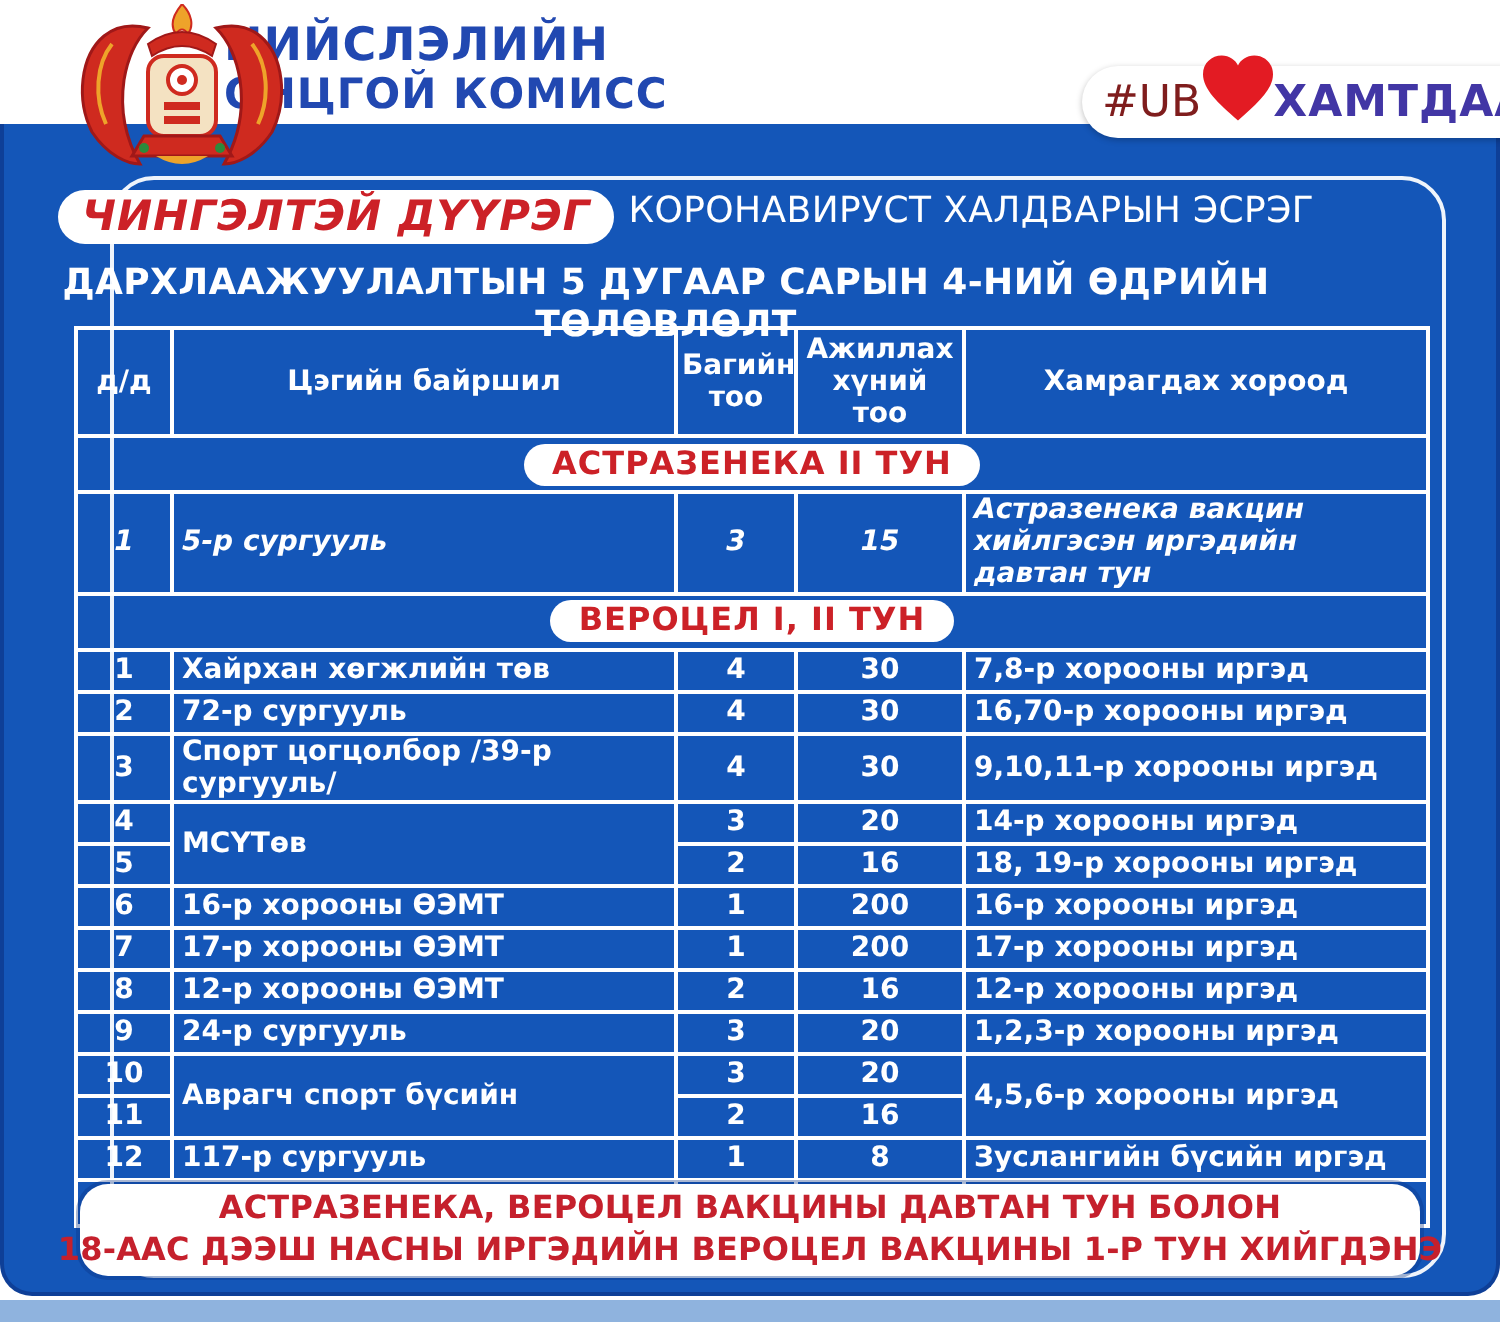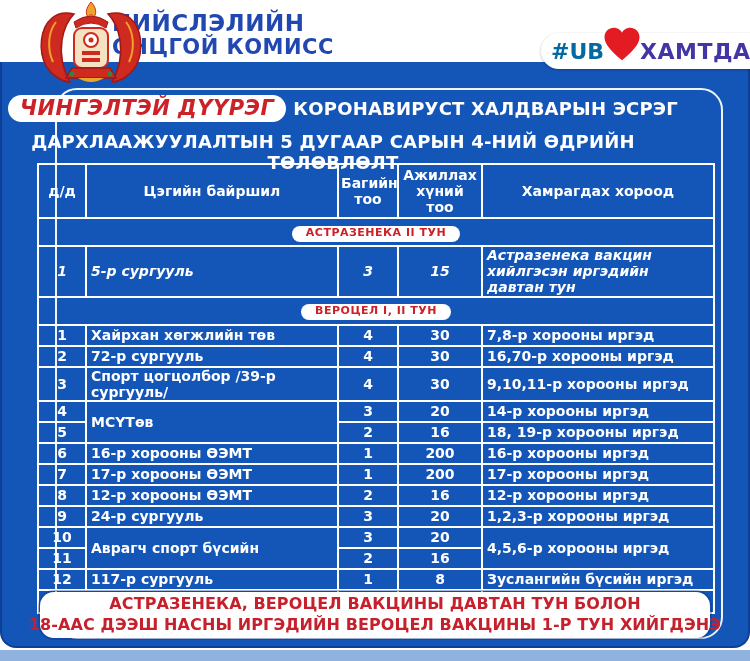--- a/index.html
+++ b/index.html
@@ -15,70 +15,70 @@
   }
   .org-name .l1{font-size:23px;letter-spacing:.5px;}
   .org-name .l2{font-size:21px;letter-spacing:.5px;}
   .emblem{position:absolute;left:34px;top:2px;width:114px;height:84px;z-index:6;}
   .badge{
     position:absolute;left:541px;top:33px;z-index:7;
     background:#fff;border-radius:18px;height:36px;
     display:flex;align-items:center;padding:0 12px 0 10px;
     box-shadow:0 1px 3px rgba(0,0,0,.25);
   }
-  .badge .hash{color:#0369a1;font-weight:bold;font-size:22px;}
+  .badge .hash{color:#7f1d1d;font-weight:normal;font-size:22px;}
   .badge .heart{width:40px;height:40px;margin:-14px -2px 0 -2px;}
   .badge .word{color:#4236a5;font-weight:bold;font-size:22px;letter-spacing:.5px;}
   
   .blue-panel{
     position:absolute;left:0;top:62px;width:750px;height:586px;
     background:#1456b8;border-radius:0 0 16px 16px;
     border:2px solid #0e3f97;border-top:none;box-sizing:border-box;
   }
   .bottom-strip{
     position:absolute;left:0;top:650px;width:750px;height:11px;
     background:#8fb3de;
   }
   .inner-box{
     position:absolute;left:55px;top:88px;width:668px;height:551px;
     border:2px solid #eff4fb;border-radius:22px;box-sizing:border-box;
     z-index:1;pointer-events:none;
   }
   
   .title-line1{
     position:absolute;left:0;top:95px;width:686px;z-index:2;
-    display:flex;justify-content:center;align-items:center;gap:7px;
+    display:flex;justify-content:center;gap:7px;
   }
   .district-pill{
     background:#fff;border-radius:15px;padding:1px 12px 2px 12px;
     color:#cc2127;font-weight:bold;font-size:21px;letter-spacing:.5px;
     font-style:italic;
   }
-  .title-rest{color:#fff;font-weight:bold;font-size:18px;letter-spacing:.2px;}
+  .title-rest{color:#fff;font-weight:normal;font-size:18px;letter-spacing:.2px;}
   .title-line2{
     position:absolute;left:0;top:131px;width:666px;z-index:2;
     text-align:center;color:#fff;font-weight:bold;font-size:18px;letter-spacing:.2px;
   }
   
   table.sched{
     position:absolute;left:37px;top:163px;width:676px;z-index:2;
     border-collapse:collapse;table-layout:fixed;
   }
   table.sched td,table.sched th{
     border:2px solid #fff;color:#fff;font-weight:bold;font-size:14px;
     padding:0 4px;box-sizing:border-box;line-height:1.15;
   }
   table.sched th{text-align:center;padding:2px 2px;height:40px;}
   td.c-num{text-align:center;height:21px;}
   td.c-place,td.c-khoroos{text-align:left;padding-left:7px;}
   td.c-val{text-align:center;}
   tr.section-row td{border-left:2px solid #fff;border-right:2px solid #fff;height:28px;text-align:center;padding:2px 0;}
   .section-pill{
     display:inline-block;background:#fff;border-radius:14px;
-    padding:1px 14px 2px 14px;color:#cc2127;font-weight:bold;font-size:11px;
+    padding:1px 14px 2px 14px;color:#cc2127;font-weight:bold;font-size:16px;
     letter-spacing:.5px;
     text-align:center;
   }
   tr.az-row td{height:46px;font-style:italic;}
   tr.total-row td{height:23px;text-align:center;}
   
   .footer-pill{
     position:absolute;left:40px;top:592px;width:670px;height:46px;z-index:2;
     background:#fff;border-radius:14px;box-sizing:border-box;
     display:flex;flex-direction:column;justify-content:center;align-items:center;

